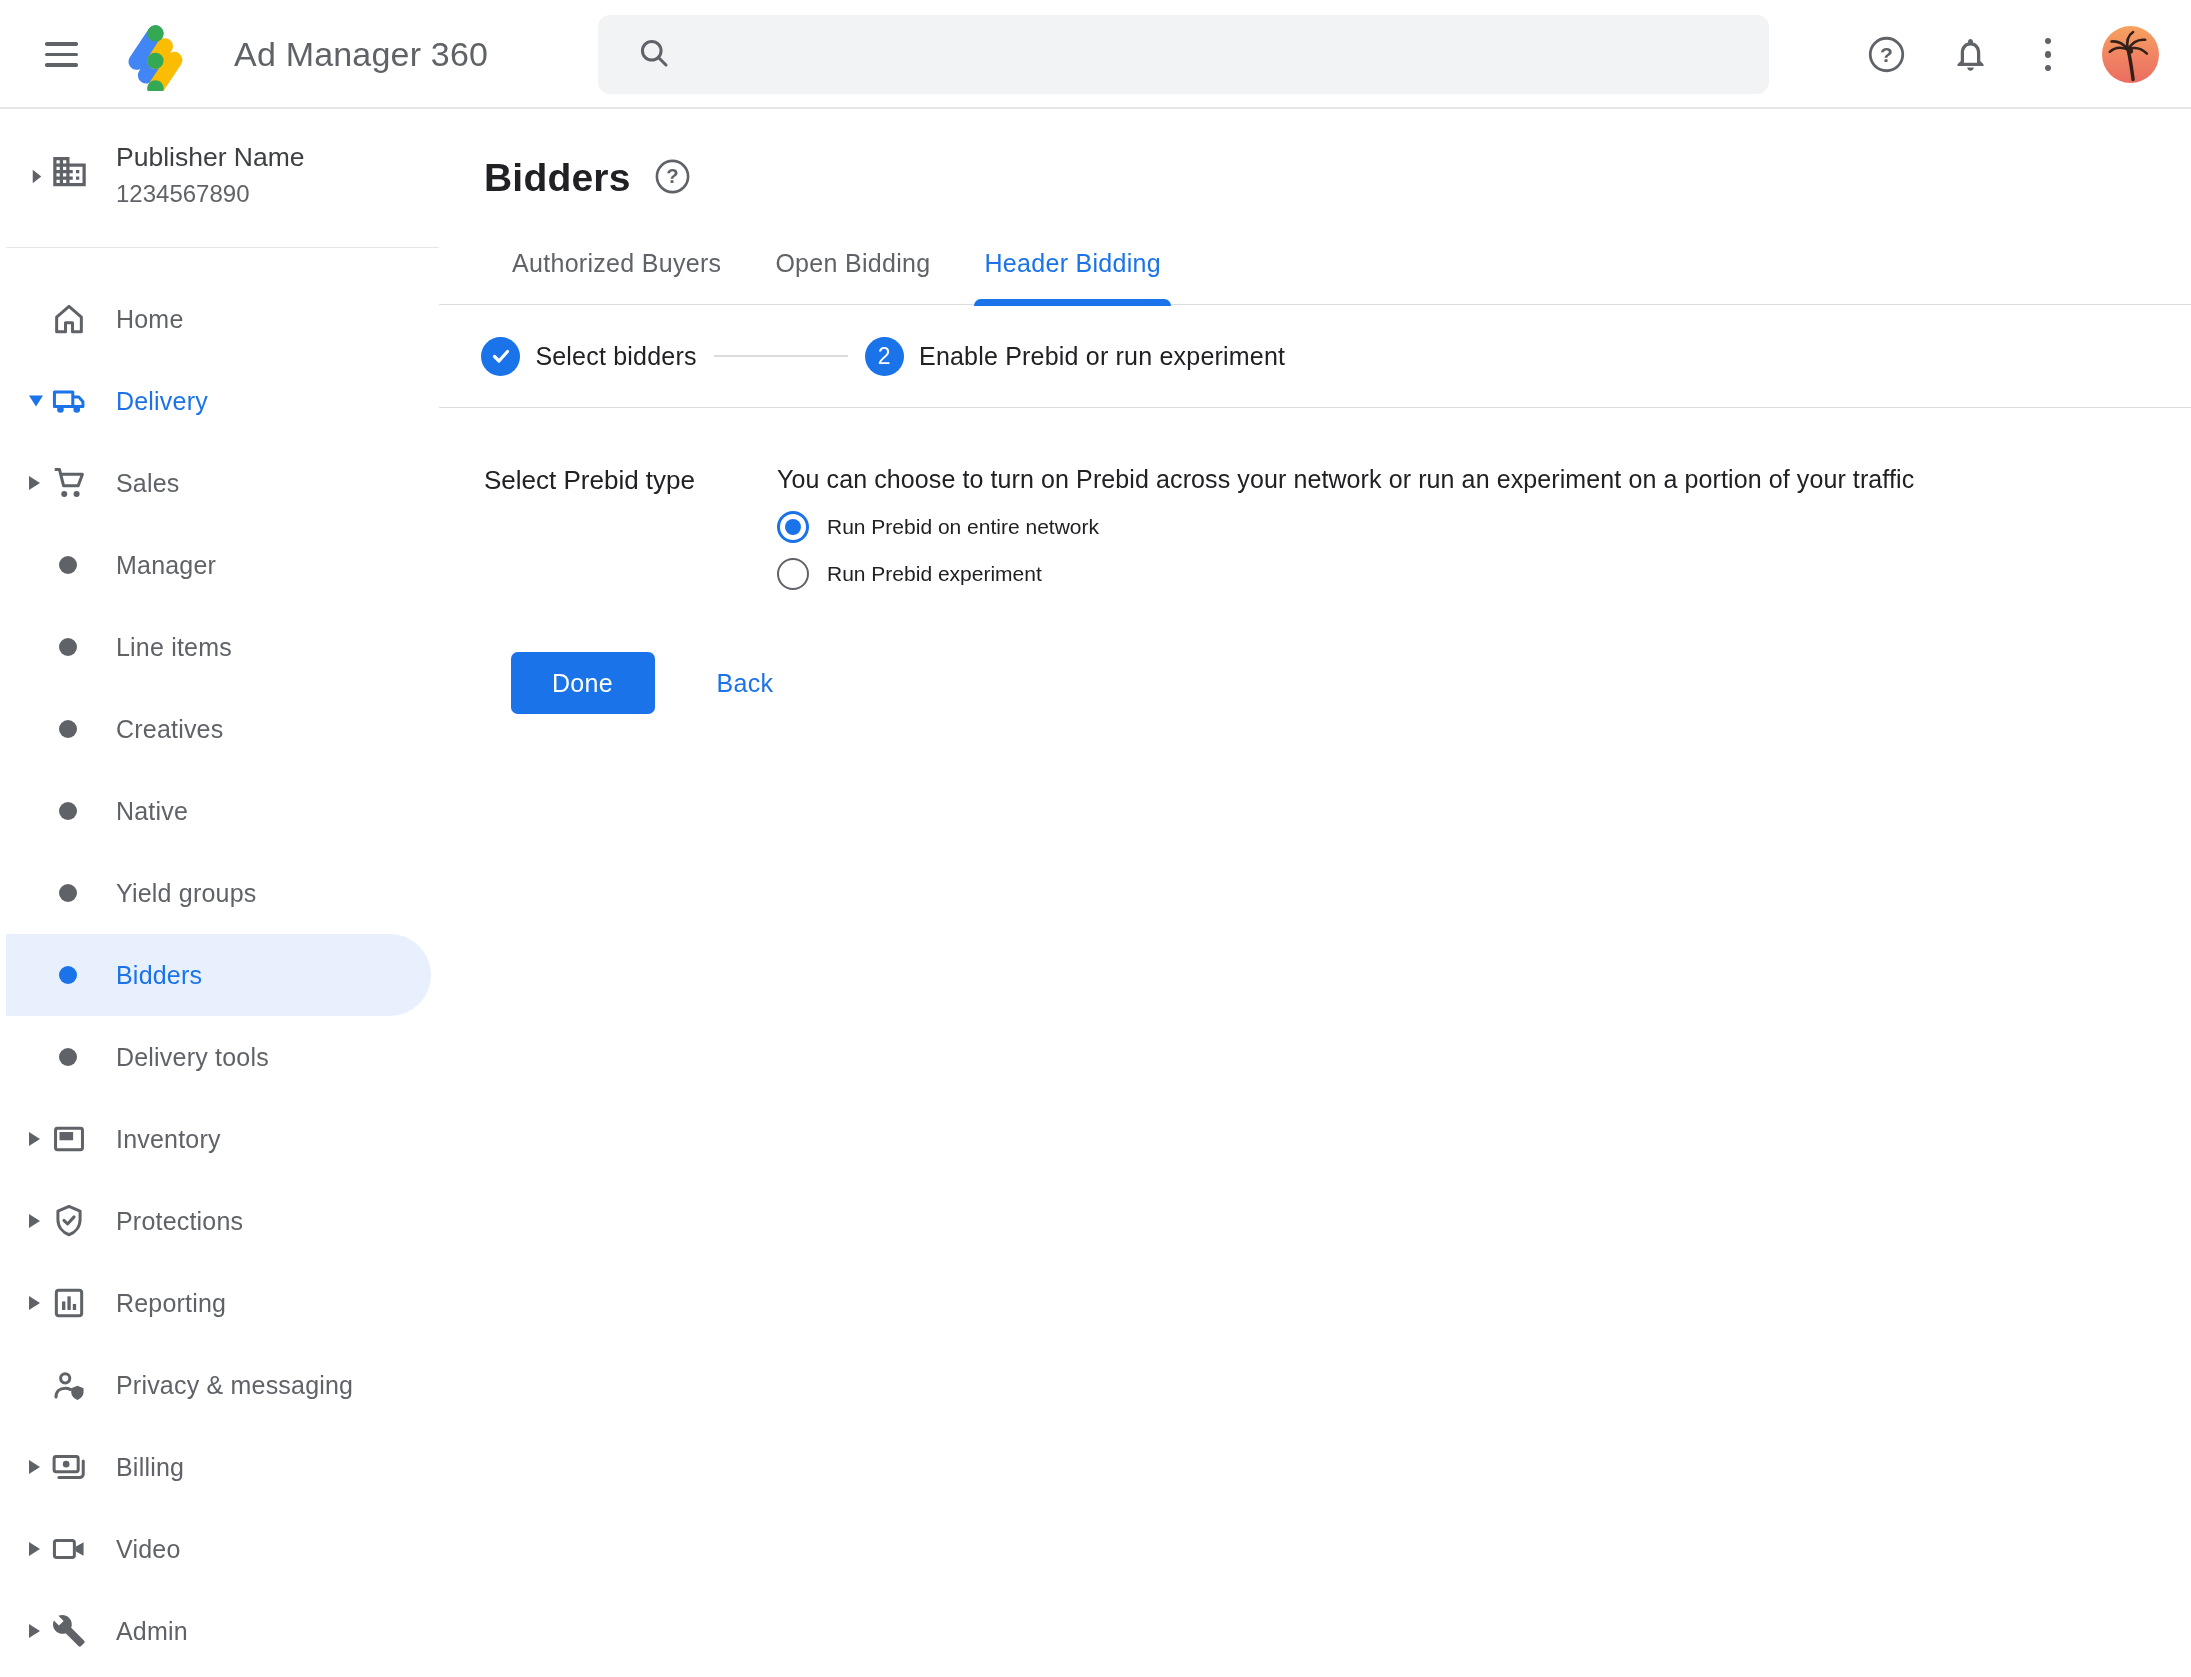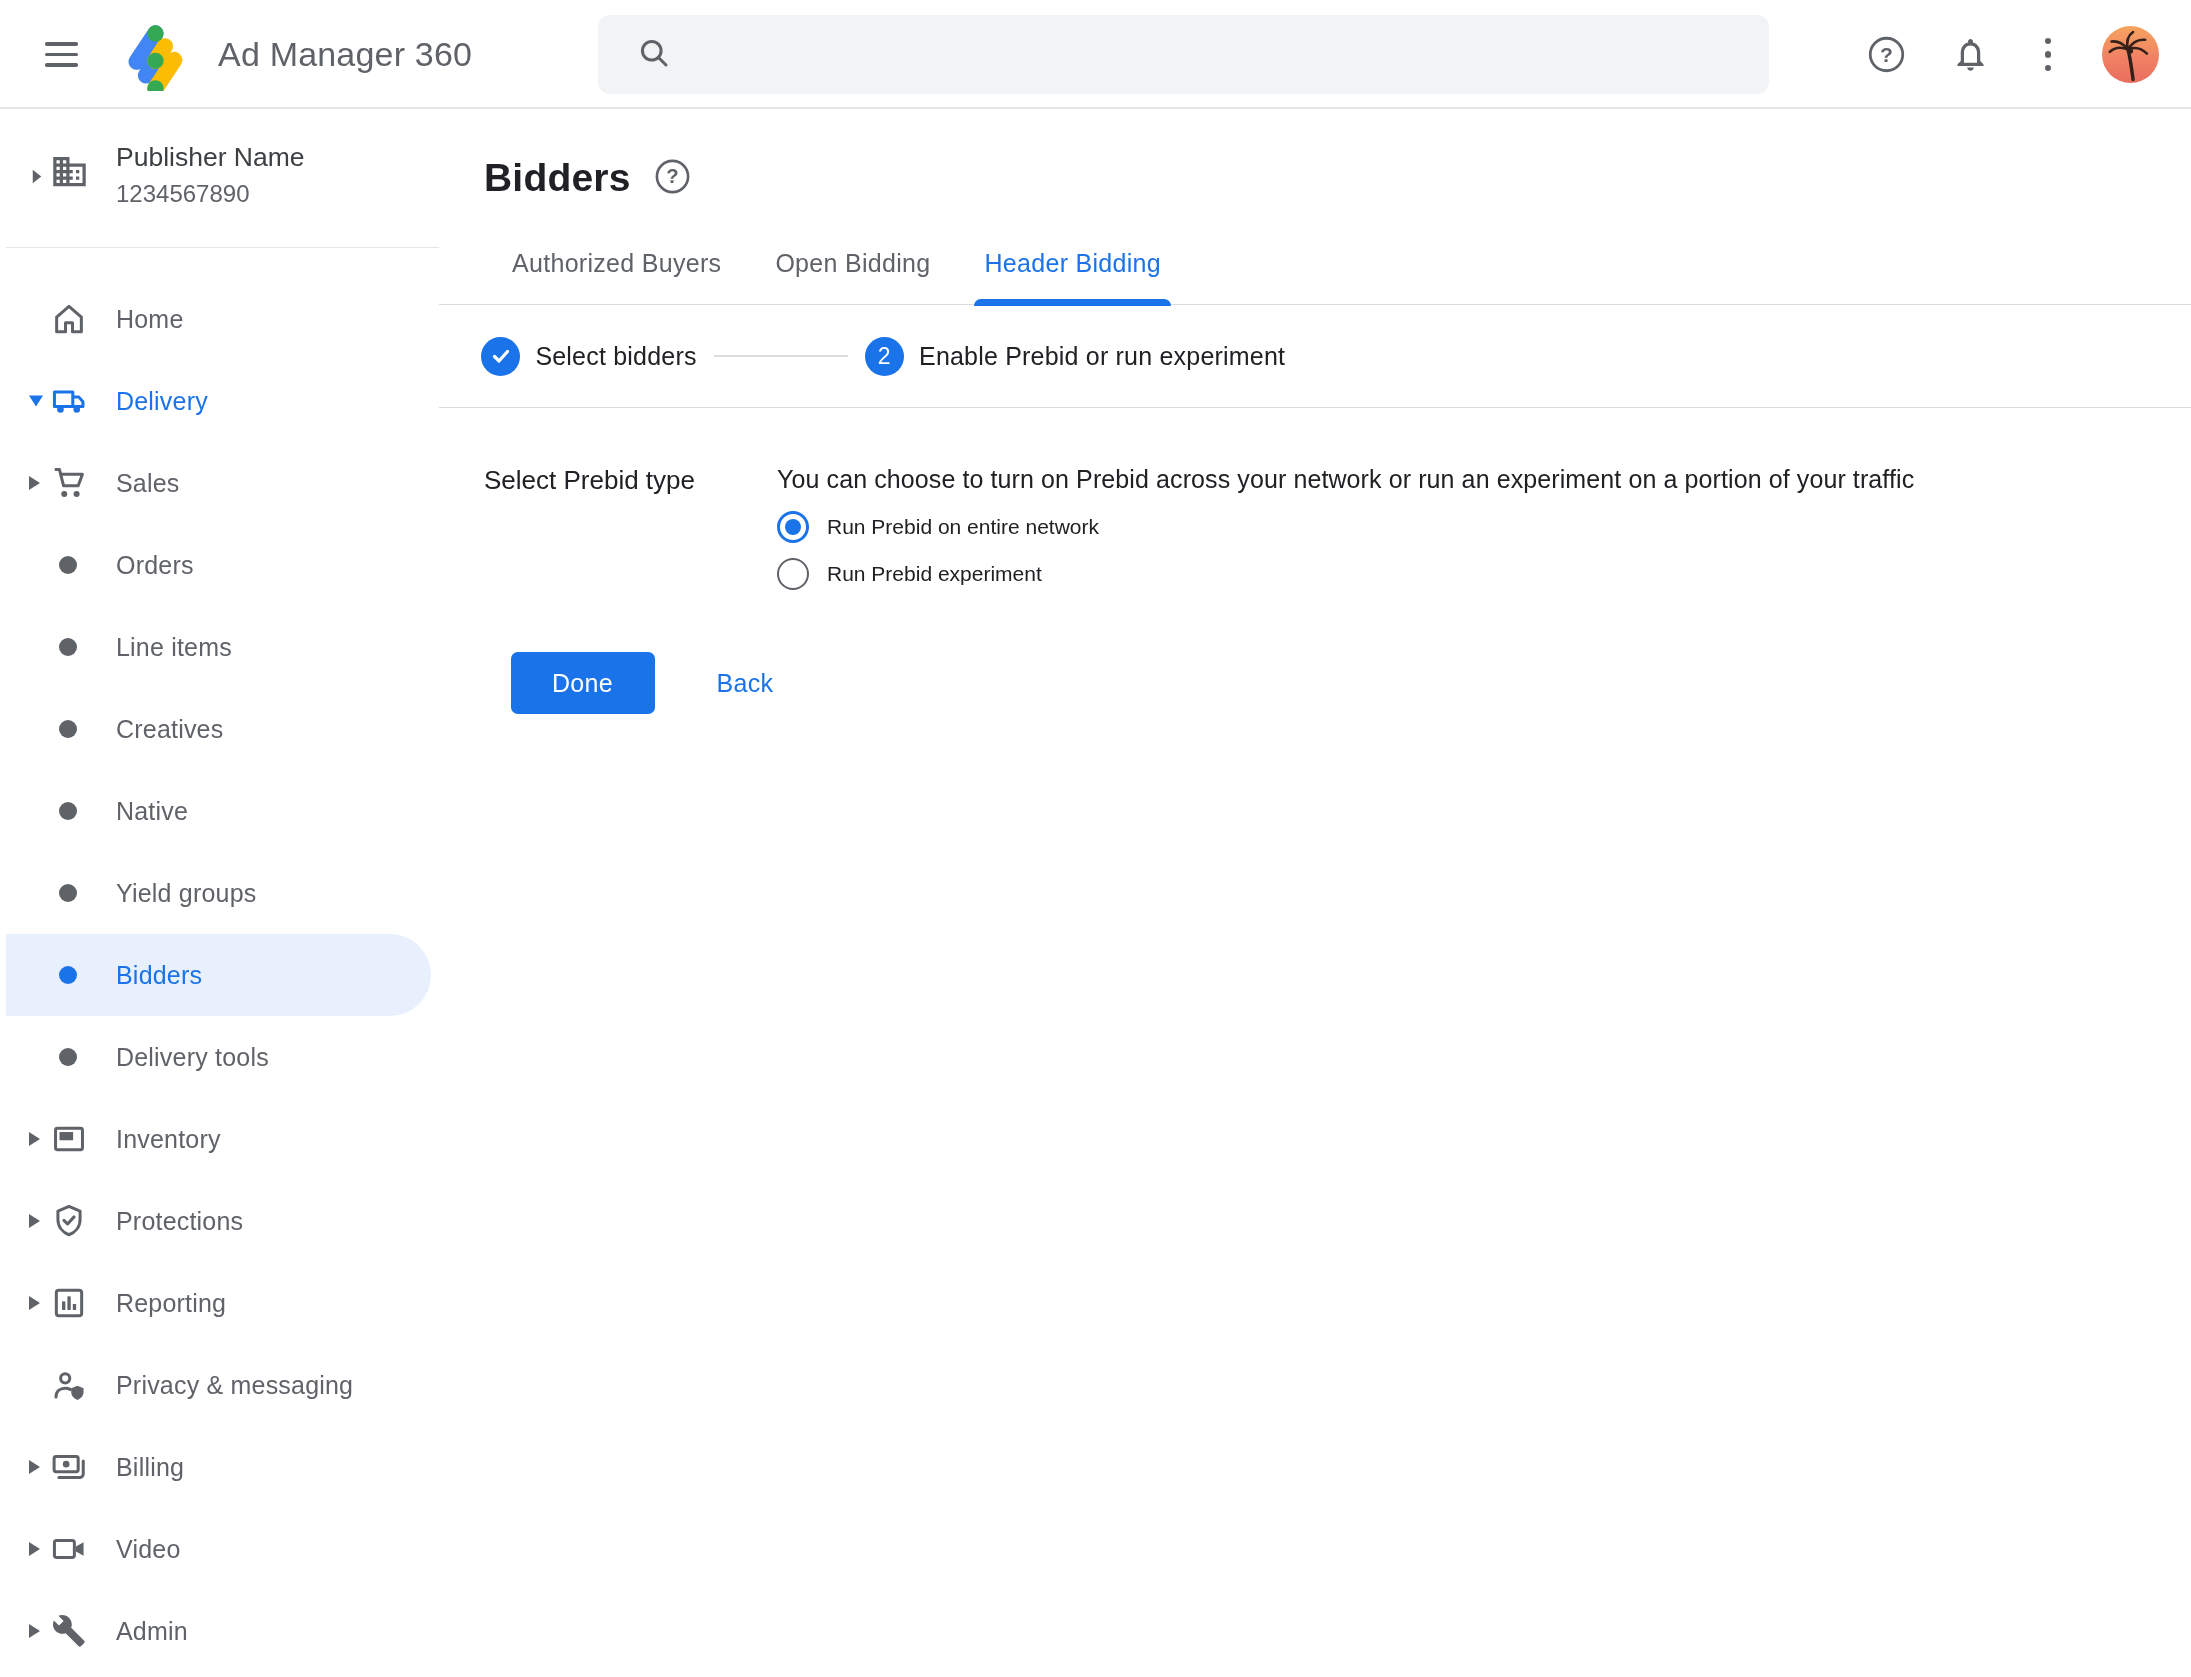--- a/index.html
+++ b/index.html
@@ -7,21 +7,21 @@
   body { font-family:"Liberation Sans", sans-serif; color:#202124; }
   .app { position:relative; width:2192px; height:1678px; background:#fff; overflow:hidden; }
 
   
   .topbar { position:absolute; left:0; top:0; width:2192px; height:109px;
             background:#fff; border-bottom:2.6px solid #e4e6e9; display:flex; align-items:center; z-index:5; }
   .hamburger { position:absolute; left:45px; top:42px; width:33px; height:25px;
                display:flex; flex-direction:column; justify-content:space-between; cursor:pointer; }
   .hamburger span { display:block; width:33px; height:3.9px; background:#5f6368; border-radius:1.7px; }
   .logo { position:absolute; left:122px; top:17px; width:72px; height:74px; }
-  .product-name { position:absolute; left:218px; top:0; height:109px; display:flex; align-items:center;
+  .product-name { position:absolute; left:234px; top:0; height:109px; display:flex; align-items:center;
                   font-size:34px; color:#5f6368; letter-spacing:0.2px; white-space:nowrap; }
   .searchbar { position:absolute; left:598px; top:15.4px; width:1171px; height:79px;
                background:#f1f3f4; border-radius:12px; display:flex; align-items:center; padding-left:38px; cursor:text; }
   .topbar-right { position:absolute; right:33px; top:0; height:109px; display:flex; align-items:center; }
   .tb-icon { width:39px; height:39px; display:flex; align-items:center; justify-content:center; cursor:pointer; }
   .tb-help { margin-right:45px; }
   .tb-bell { margin-right:45px; }
   .tb-dots { width:26px; margin-right:41px; display:flex; flex-direction:column; align-items:center; gap:6.8px; cursor:pointer; }
   .tb-dots i { width:6.8px; height:6.8px; border-radius:50%; background:#5f6368; }
   .avatar { width:57px; height:57px; border-radius:50%; overflow:hidden; cursor:pointer;
@@ -210,21 +210,21 @@
             <path d="M3 3.5 h3 l2.6 10.3 h9.2 l2.7 -7.3 h-14.6" fill="none" stroke="currentColor" stroke-width="1.9" stroke-linejoin="round"></path>
             <circle cx="9" cy="19" r="1.9" fill="currentColor"></circle>
             <circle cx="16.8" cy="19" r="1.9" fill="currentColor"></circle>
           </svg>
         </span>
         <span class="nav-label">Sales</span>
       </li>
 
       <li class="nav-item sub">
         <span class="bullet"></span>
-        <span class="nav-label">Orders</span>
+        <span class="nav-label">Manager</span>
       </li>
       <li class="nav-item sub">
         <span class="bullet"></span>
         <span class="nav-label">Line items</span>
       </li>
       <li class="nav-item sub">
         <span class="bullet"></span>
         <span class="nav-label">Creatives</span>
       </li>
       <li class="nav-item sub">

